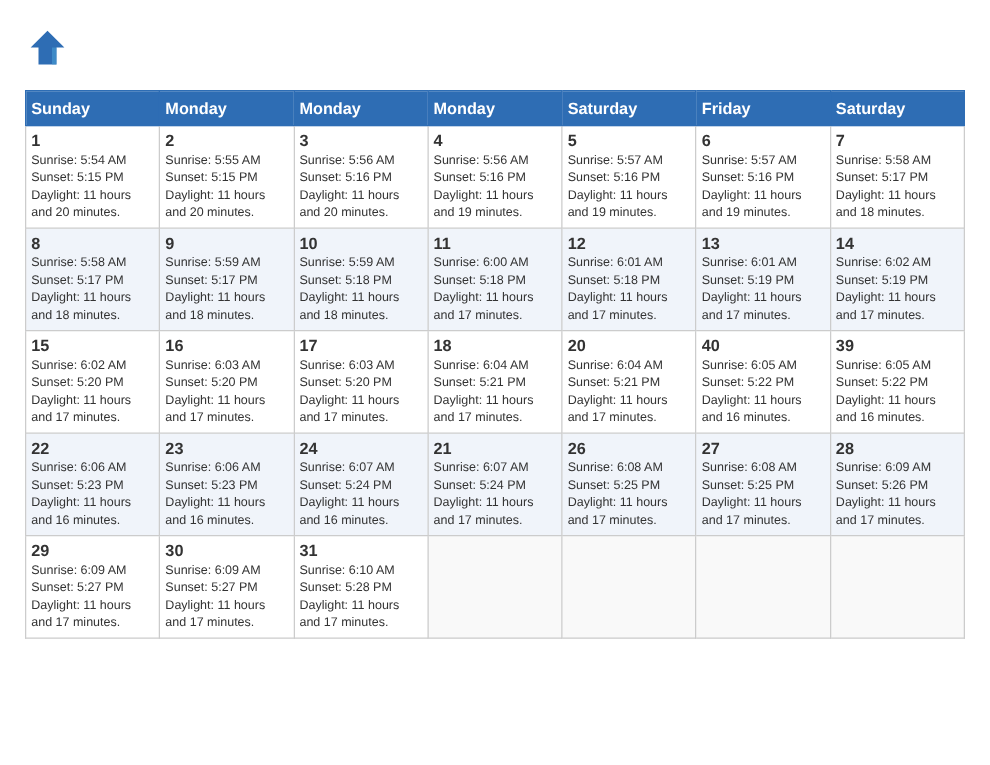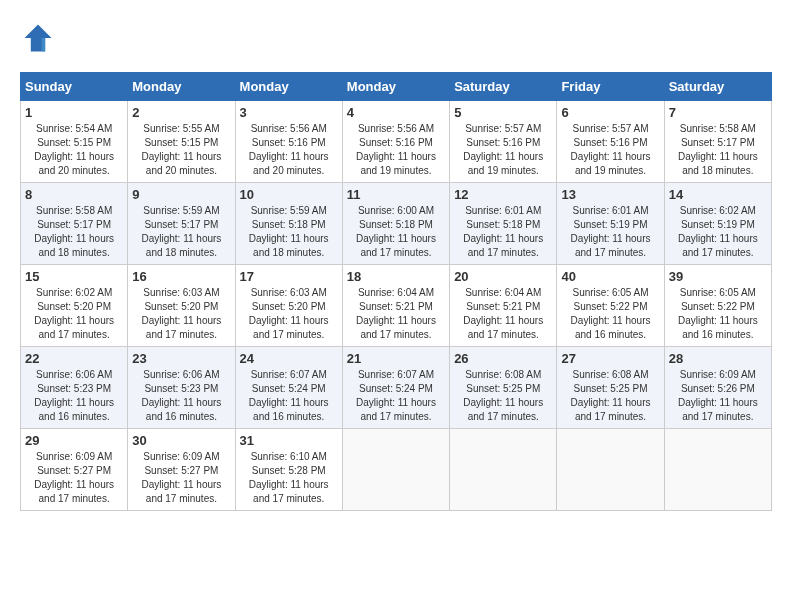--- a/index.html
+++ b/index.html
@@ -85,21 +85,20 @@
     .day-num {
       font-size: 13px;
       font-weight: bold;
       display: block;
       margin-bottom: 2px;
     }
     .day-info {
       font-size: 10px;
       line-height: 1.4;
       color: #333;
-      text-align: center;
     }
     .empty-cell {
       background: #f9f9f9 !important;
     }
   </style>
 </head>
 <body>
 
 <div class="header">
   <div class="logo">

